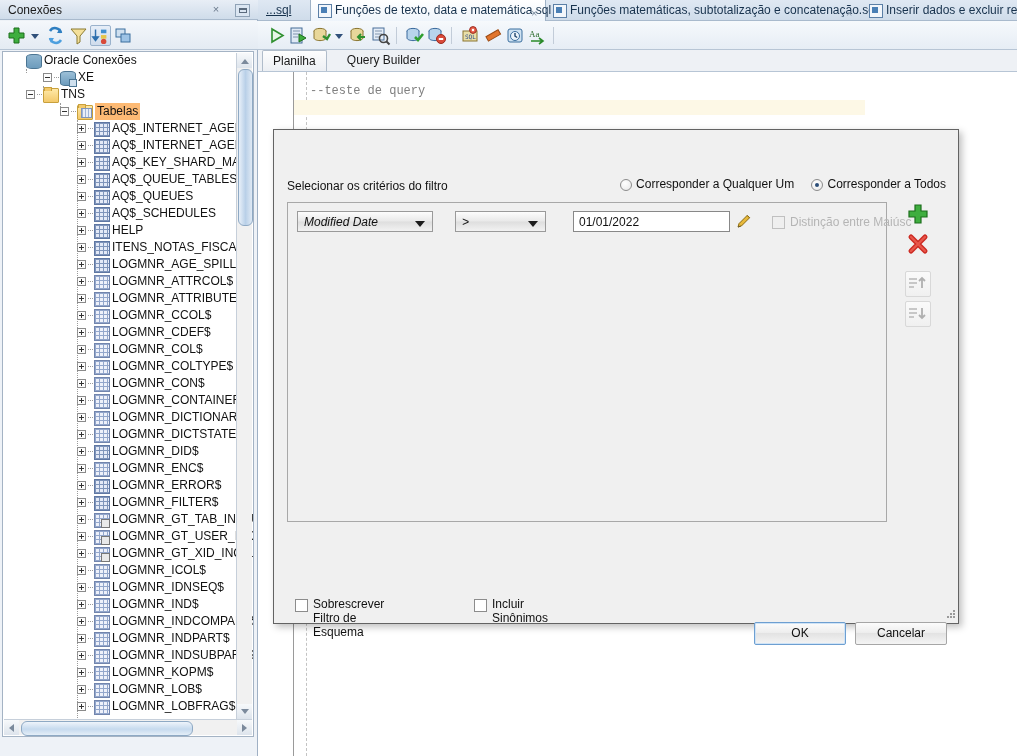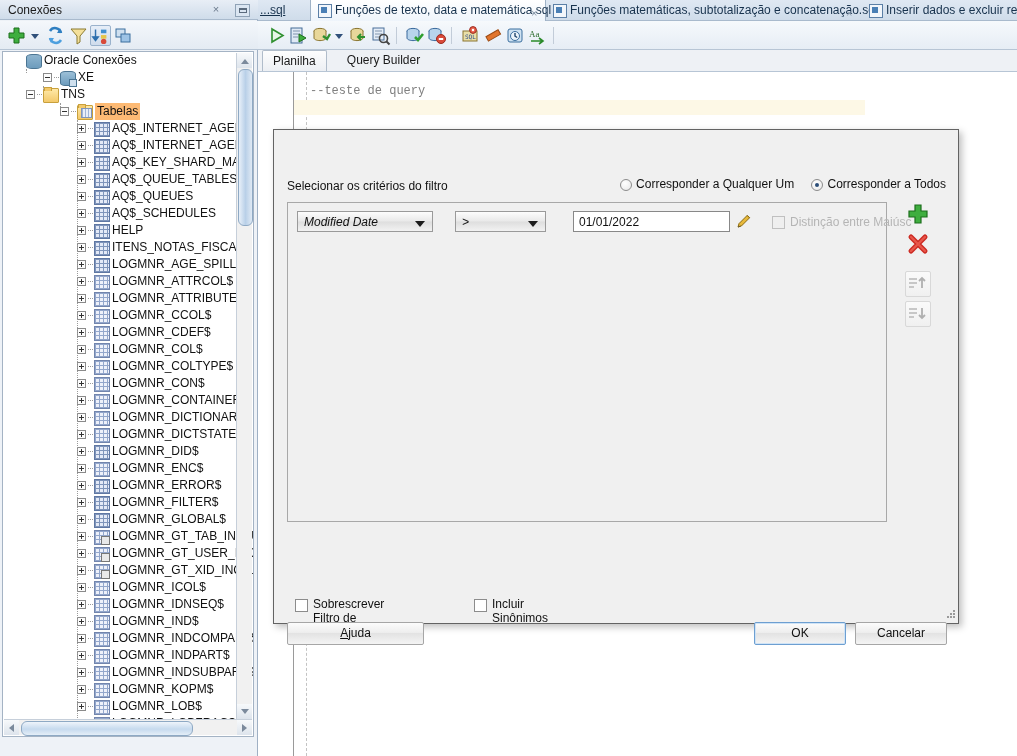--- a/index.html
+++ b/index.html
@@ -194,21 +194,21 @@
     background:#f2f6fb; border:1px solid #5b7fa6;
   }
   .ftab .ficon::after{
     content:""; position:absolute; left:2px; top:2px; width:6px; height:6px;
     background:#4a7fb5;
   }
   .ftab .ftext { position:absolute; left:24px; top:0; }
   .ftab .fclose {
     position:absolute; top:3px; font-size:11px; color:#8c9cae; cursor:pointer;
   }
-  .ftab.plain .ftext { left:2px;text-decoration:underline; }
+  .ftab.plain .ftext { left:8px;text-decoration:underline; }
 
   .ed-toolbar {
     position:absolute; left:0; top:21px; right:0; height:29px;
     background: linear-gradient(to bottom,#f6f9fc 0%,#e6edf5 100%);
     border-bottom:1px solid #b7c5d5; box-sizing:border-box;
   }
   .ed-toolbar .sep {
     position:absolute; top:6px; width:1px; height:17px; background:#c2ccd8;
   }
 
@@ -555,26 +555,20 @@
             <span class="exp plus" style="left: 74px;"></span>
             <span class="dots" style="left: 85px; width: 5px;"></span>
             <span class="ico ico-table" style="left: 91px;"></span>
             <span class="tlabel" style="left: 109px;">LOGMNR_ERROR$</span>
           </div>
           <div class="tnode">
             <span class="exp plus" style="left: 74px;"></span>
             <span class="dots" style="left: 85px; width: 5px;"></span>
             <span class="ico ico-table" style="left: 91px;"></span>
             <span class="tlabel" style="left: 109px;">LOGMNR_FILTER$</span>
-          </div>
-          <div class="tnode">
-            <span class="exp plus" style="left: 74px;"></span>
-            <span class="dots" style="left: 85px; width: 5px;"></span>
-            <span class="ico ico-table" style="left: 91px;"></span>
-            <span class="tlabel" style="left: 109px;">LOGMNR_GLOBAL$</span>
           </div>
           <div class="tnode">
             <span class="exp plus" style="left: 74px;"></span>
             <span class="dots" style="left: 85px; width: 5px;"></span>
             <span class="ico ico-table alt xmark" style="left: 91px;"></span>
             <span class="tlabel" style="left: 109px;">LOGMNR_GT_TAB_INCLUDE$</span>
           </div>
           <div class="tnode">
             <span class="exp plus" style="left: 74px;"></span>
             <span class="dots" style="left: 85px; width: 5px;"></span>
@@ -854,23 +848,20 @@
         </svg>
       </span>
 
       <div class="opt-row">
         <span class="chk" style="left:8px;top:2px"></span>
         <span class="ol" style="left:26px">Sobrescrever Filtro de Esquema</span>
         <span class="chk" style="left:187px;top:2px"></span>
         <span class="ol" style="left:205px">Incluir Sinônimos</span>
       </div>
 
-      <div class="btm-btn" style="left:13px;top:460px;width:137px">
-        <span class="u">A</span><span id="help-rest">juda</span>
-      </div>
       <div class="btm-btn primary" style="left:480px;top:460px;width:92px">
         <span>OK</span>
       </div>
       <div class="btm-btn" style="left:581px;top:460px;width:92px">
         <span>Cancelar</span>
       </div>
 
       <div class="resize-grip">
         <i style="left:9px;top:1px"></i>
           <i style="left:6px;top:4px"></i>

